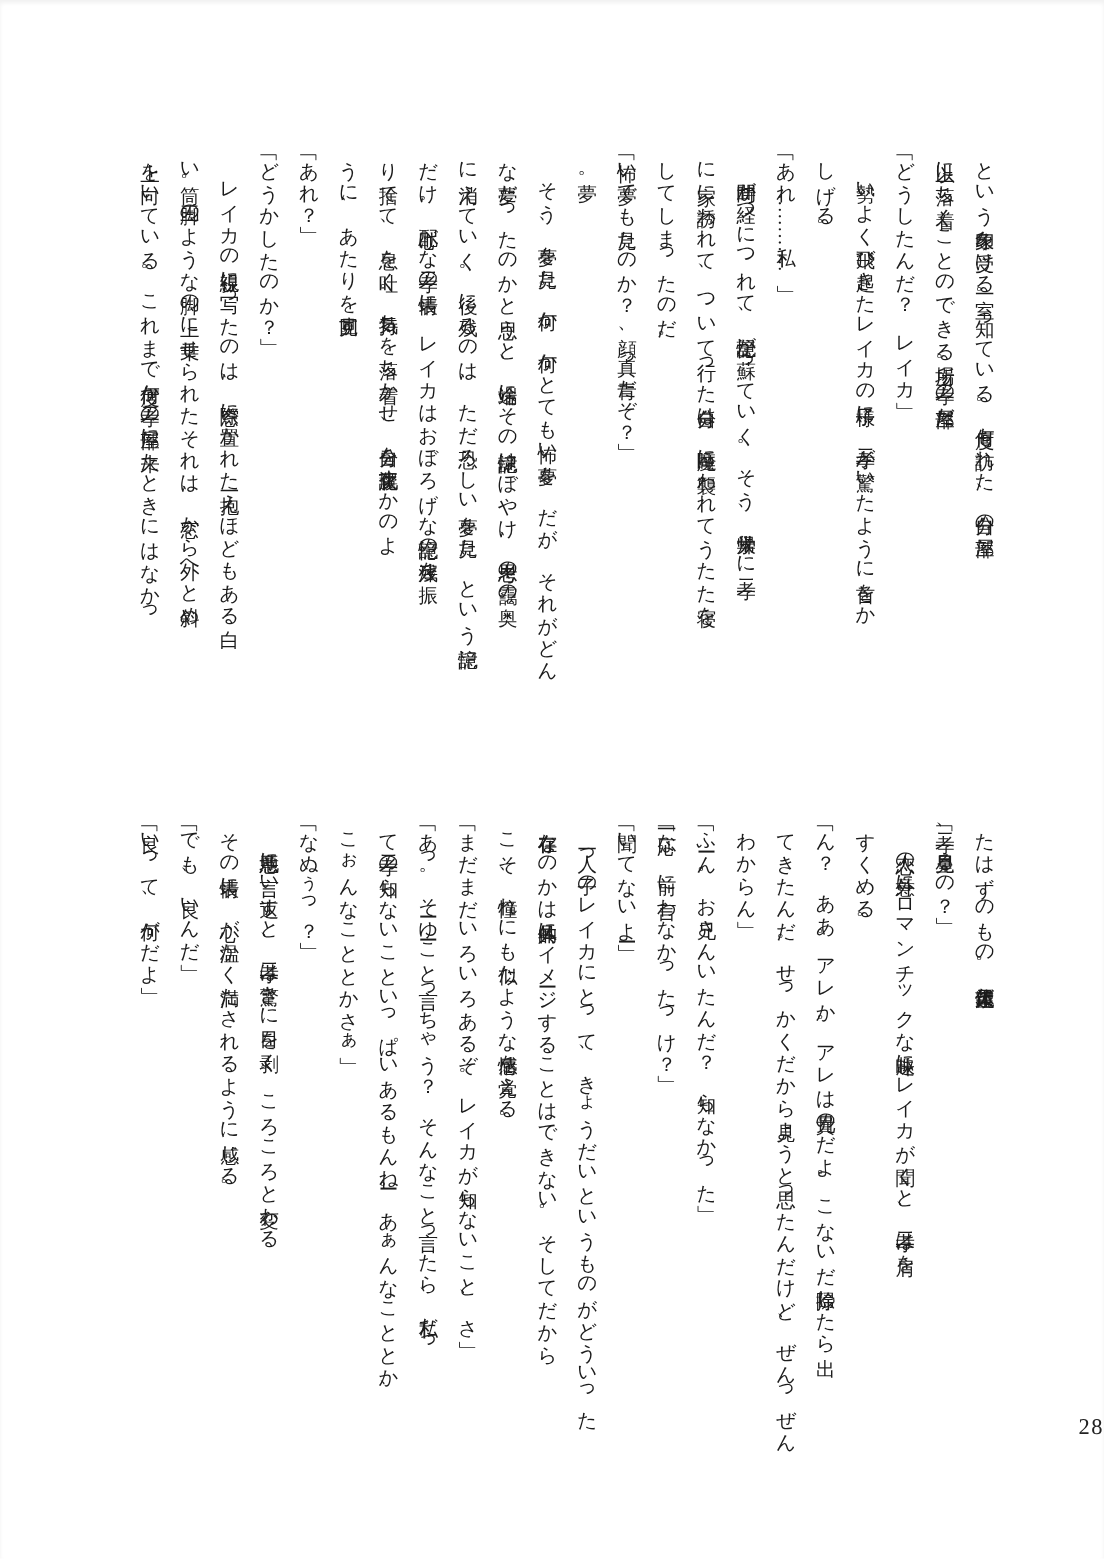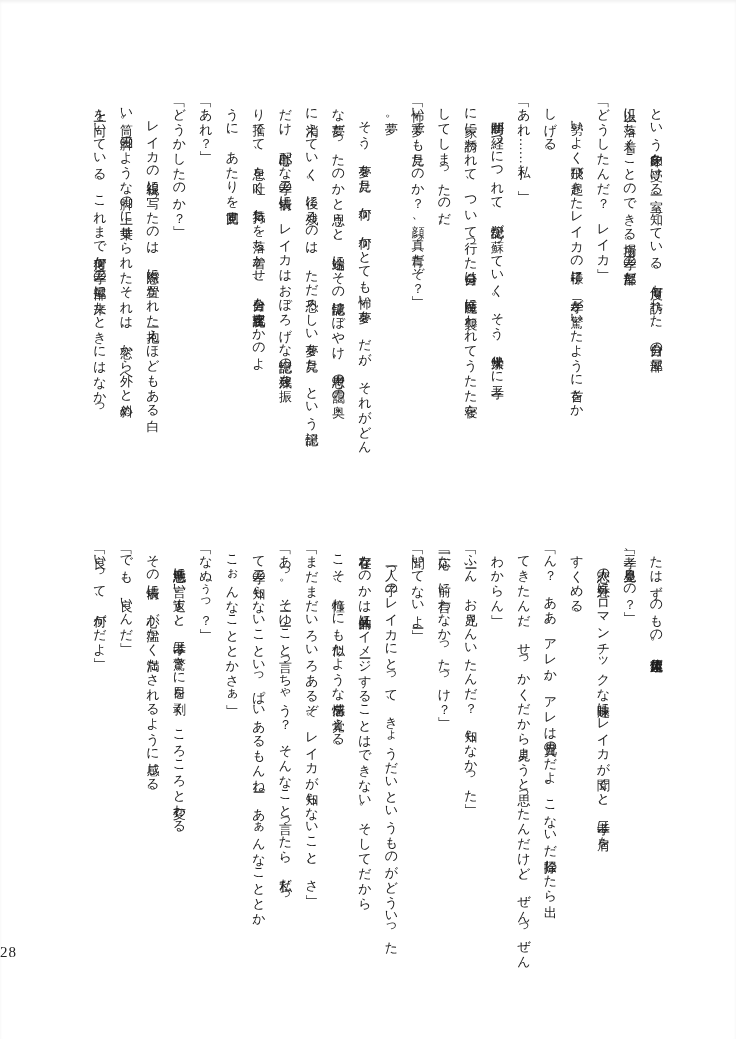--- a/index.html
+++ b/index.html
@@ -38,21 +38,21 @@
   .tline {
     line-height: 26.5px;
     height: 100%;
     white-space: pre;
   }
   .page-number {
     position: absolute;
     top: 944px;
     left: 0;
     width: 736px;
-    text-align: left;
+    text-align: right;
     font-size: 15px;
     letter-spacing: 1px;
     color: #222222;
   }
 </style>
 </head>
 <body>
 
 <div class="scan-page">
 

